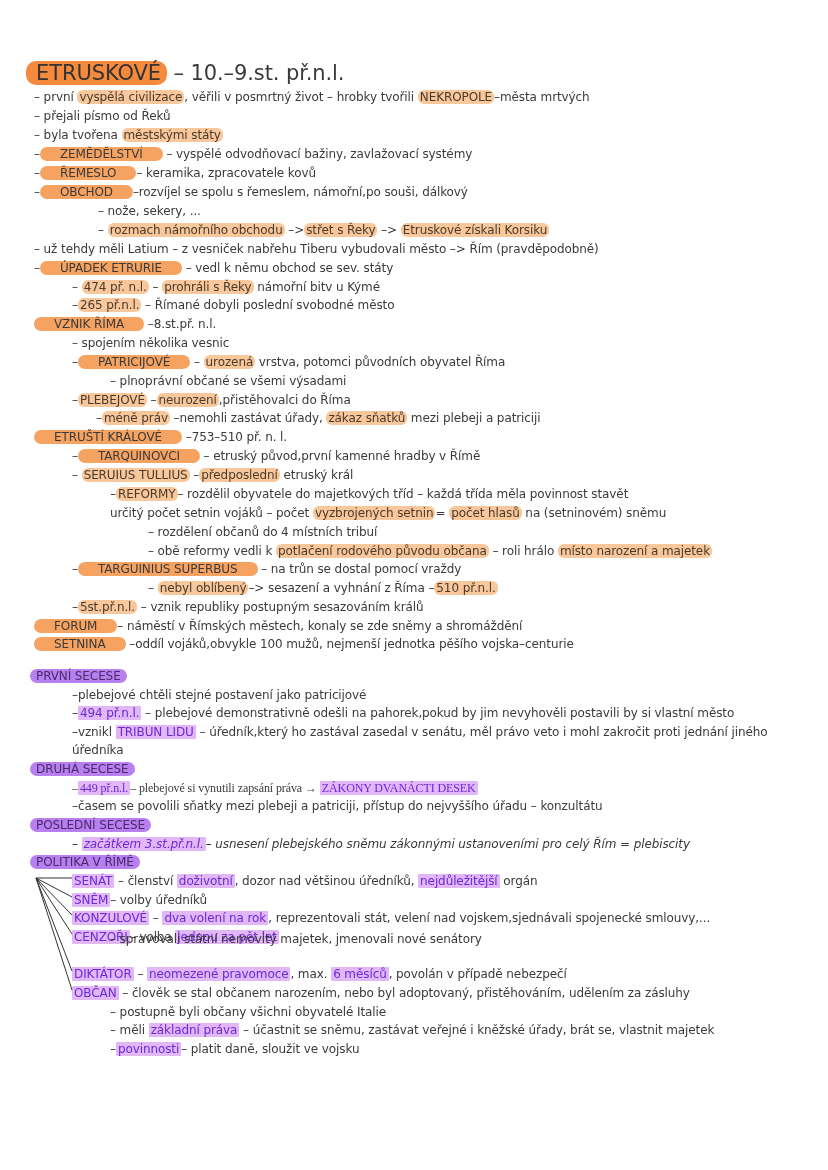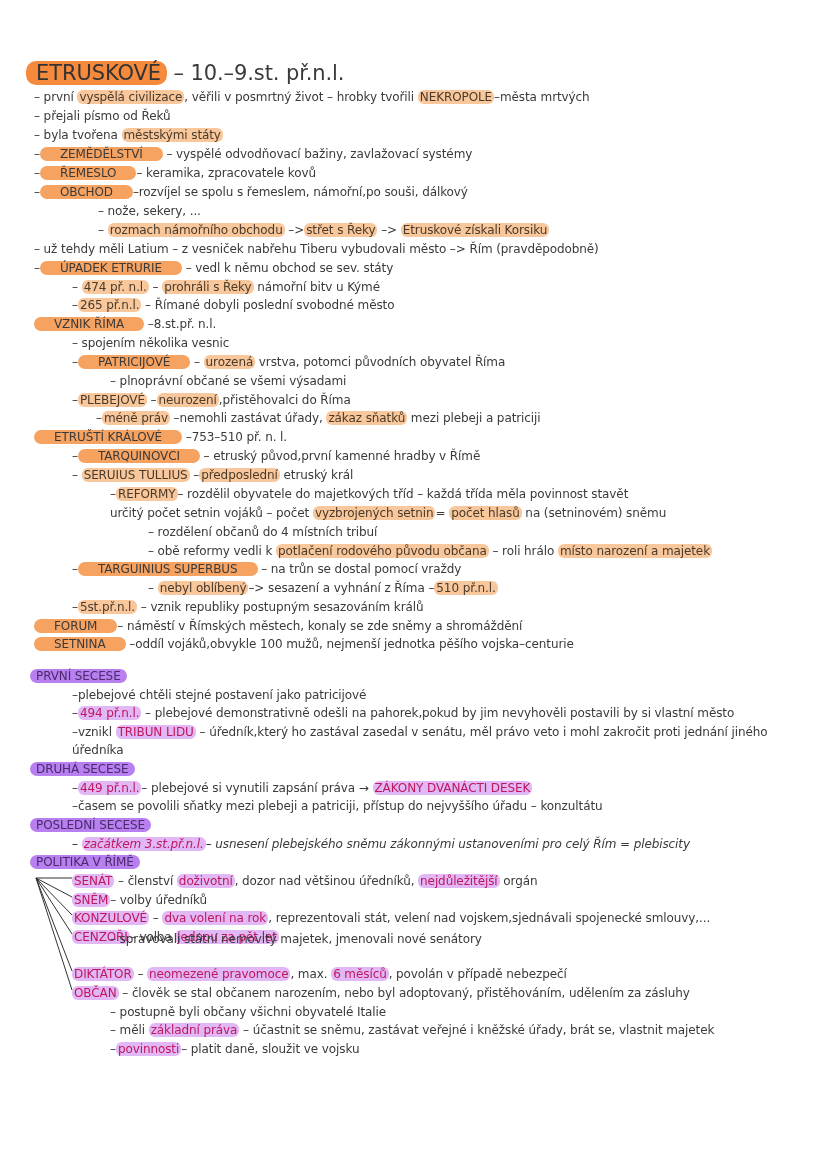--- a/index.html
+++ b/index.html
@@ -3,21 +3,21 @@
 <meta charset="utf-8">
 <style>
   html, body { margin: 0; padding: 0; background: #ffffff; }
   body { width: 828px; height: 1170px; position: relative; overflow: hidden;
          font-family: "DejaVu Sans", sans-serif; color: #3a3a3a; }
   .line { position: absolute; white-space: nowrap; font-size: 12px; line-height: 16px; letter-spacing: -0.1px; }
   .title { font-size: 21px; line-height: 22px; }
   .hl-o { background: #f8c79c; border-radius: 6px; padding: 0 2px; color: #4a3a2a; }
   .hl-os { background: #f6a362; border-radius: 8px; padding: 0 20px; color: #3a3a3a; }
   .hl-big { background: #f58a3c; border-radius: 10px; padding: 0 6px 0 10px; color: #333; }
-  .hl-p { background: #e2b7f5; border-radius: 6px; padding: 0 2px; color: #be185d; }
+  .hl-p { background: #e2b7f5; border-radius: 1px; padding: 0 2px; color: #6d28d9; }
   .hl-ps { background: #b77ff0; border-radius: 8px; padding: 0 6px; color: #4a2a6a; }
   .tree { position: absolute; left: 30px; top: 872px; }
 </style>
 </head>
 <body>
 
 <div id="doc">
     <div class="line title" style="left: 26px; top: 62px;"><span class="hl-big">ETRUSKOVÉ</span><span> – 10.–9.st. př.n.l.</span></div>
     <div class="line" style="left: 34px; top: 89px;"><span>– první </span><span class="hl-o">vyspělá civilizace</span><span>, věřili v posmrtný život – hrobky tvořili </span><span class="hl-o">NEKROPOLE</span><span>–města mrtvých</span></div>
     <div class="line" style="left: 34px; top: 108px;"><span>– přejali písmo od Řeků</span></div>
@@ -48,21 +48,21 @@
     <div class="line" style="left: 148px; top: 580px;"><span>– </span><span class="hl-o">nebyl oblíbený</span><span>–&gt; sesazení a vyhnání z Říma –</span><span class="hl-o">510 př.n.l.</span></div>
     <div class="line" style="left: 72px; top: 599px;"><span>–</span><span class="hl-o">5st.př.n.l.</span><span> – vznik republiky postupným sesazováním králů</span></div>
     <div class="line" style="left: 34px; top: 618px;"><span class="hl-os">FORUM</span><span>– náměstí v Římských městech, konaly se zde sněmy a shromáždění</span></div>
     <div class="line" style="left: 34px; top: 636px;"><span class="hl-os">SETNINA</span><span> –oddíl vojáků,obvykle 100 mužů, nejmenší jednotka pěšího vojska–centurie</span></div>
     <div class="line" style="left: 30px; top: 668px;"><span class="hl-ps">PRVNÍ SECESE</span></div>
     <div class="line" style="left: 72px; top: 687px;"><span>–plebejové chtěli stejné postavení jako patricijové</span></div>
     <div class="line" style="left: 72px; top: 705px;"><span>–</span><span class="hl-p">494 př.n.l.</span><span> – plebejové demonstrativně odešli na pahorek,pokud by jim nevyhověli postavili by si vlastní město</span></div>
     <div class="line" style="left: 72px; top: 724px;"><span>–vznikl </span><span class="hl-p">TRIBUN LIDU</span><span> – úředník,který ho zastával zasedal v senátu, měl právo veto i mohl zakročit proti jednání jiného</span></div>
     <div class="line" style="left: 72px; top: 742px;"><span>úředníka</span></div>
     <div class="line" style="left: 30px; top: 761px;"><span class="hl-ps">DRUHÁ SECESE</span></div>
-    <div class="line" style="left: 72px; top: 780px;"><span>–</span><span class="hl-p">449 př.n.l.</span><span>– plebejové si vynutili zapsání práva → </span><span class="hl-p">ZÁKONY DVANÁCTI DESEK</span></div>
+    <div class="line" style="left: 72px; top: 780px; font-family: Liberation Serif, serif;"><span>–</span><span class="hl-p">449 př.n.l.</span><span>– plebejové si vynutili zapsání práva → </span><span class="hl-p">ZÁKONY DVANÁCTI DESEK</span></div>
     <div class="line" style="left: 72px; top: 798px;"><span>–časem se povolili sňatky mezi plebeji a patriciji, přístup do nejvyššího úřadu – konzultátu</span></div>
     <div class="line" style="left: 30px; top: 817px;"><span class="hl-ps">POSLEDNÍ SECESE</span></div>
     <div class="line" style="left: 72px; top: 836px; font-style: italic;"><span>– </span><span class="hl-p">začátkem 3.st.př.n.l.</span><span>– usnesení plebejského sněmu zákonnými ustanoveními pro celý Řím = plebiscity</span></div>
     <div class="line" style="left: 30px; top: 854px;"><span class="hl-ps">POLITIKA V ŘÍMĚ</span></div>
     <div class="line" style="left: 72px; top: 873px;"><span class="hl-p">SENÁT</span><span> – členství </span><span class="hl-p">doživotní</span><span>, dozor nad většinou úředníků, </span><span class="hl-p">nejdůležitější</span><span> orgán</span></div>
     <div class="line" style="left: 72px; top: 892px;"><span class="hl-p">SNĚM</span><span>– volby úředníků</span></div>
     <div class="line" style="left: 72px; top: 910px;"><span class="hl-p">KONZULOVÉ</span><span> – </span><span class="hl-p">dva volení na rok</span><span>, reprezentovali stát, velení nad vojskem,sjednávali spojenecké smlouvy,...</span></div>
     <div class="line" style="left: 72px; top: 929px;"><span class="hl-p">CENZOŘI</span><span>– volba </span><span class="hl-p">jednou za pět let</span></div>
     <div class="line" style="left: 110px; top: 931px;"><span>– spravovali státní nemovitý majetek, jmenovali nové senátory</span></div>
     <div class="line" style="left: 72px; top: 966px;"><span class="hl-p">DIKTÁTOR</span><span> – </span><span class="hl-p">neomezené pravomoce</span><span>, max. </span><span class="hl-p">6 měsíců</span><span>, povolán v případě nebezpečí</span></div>

